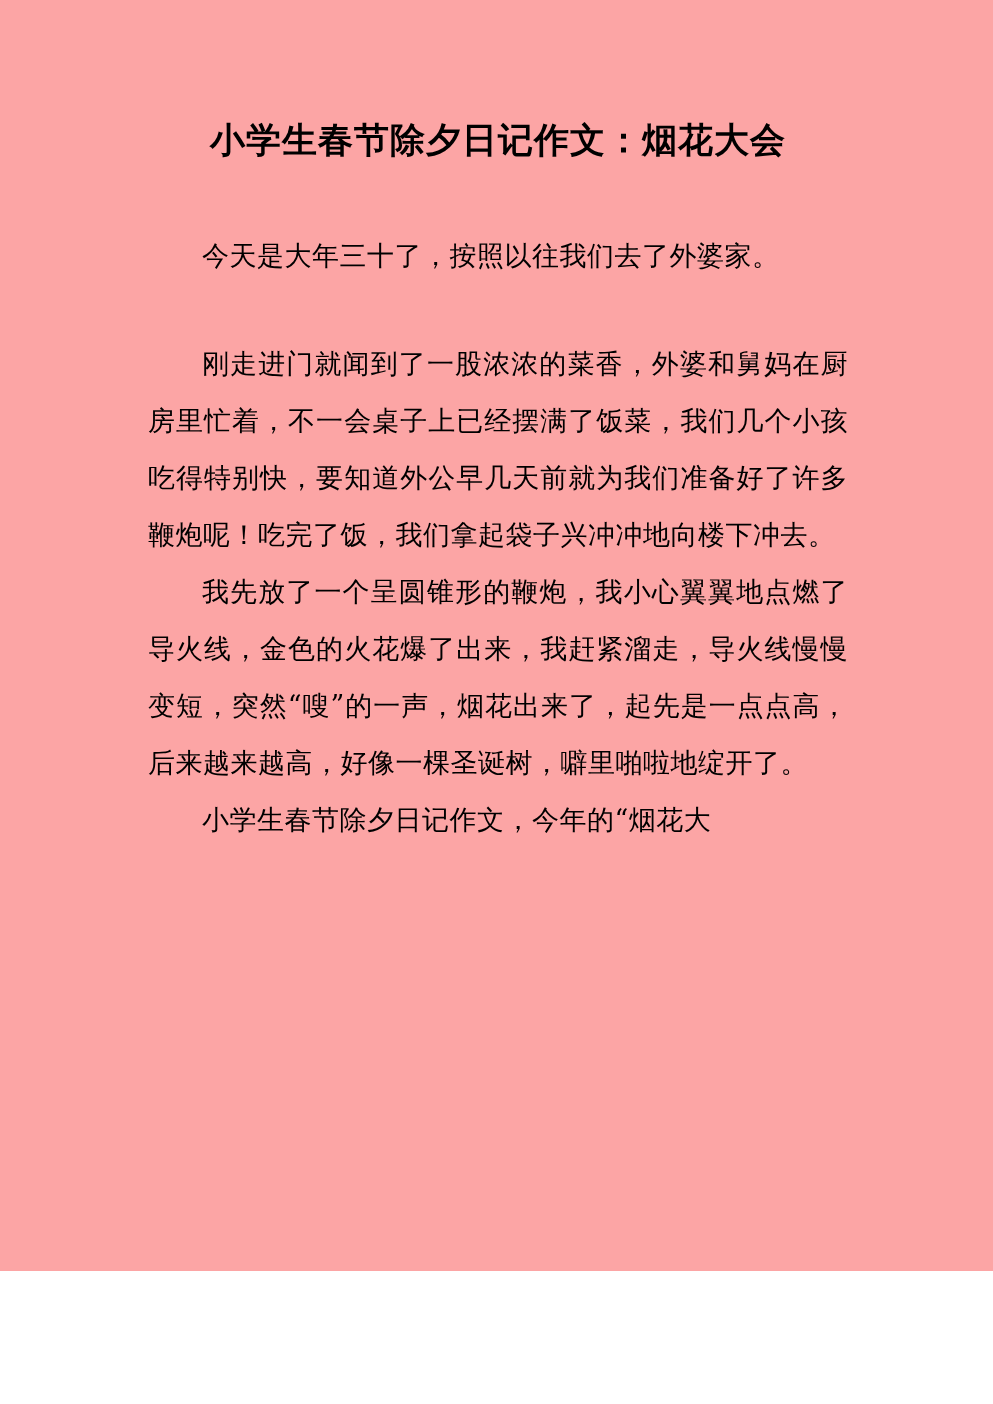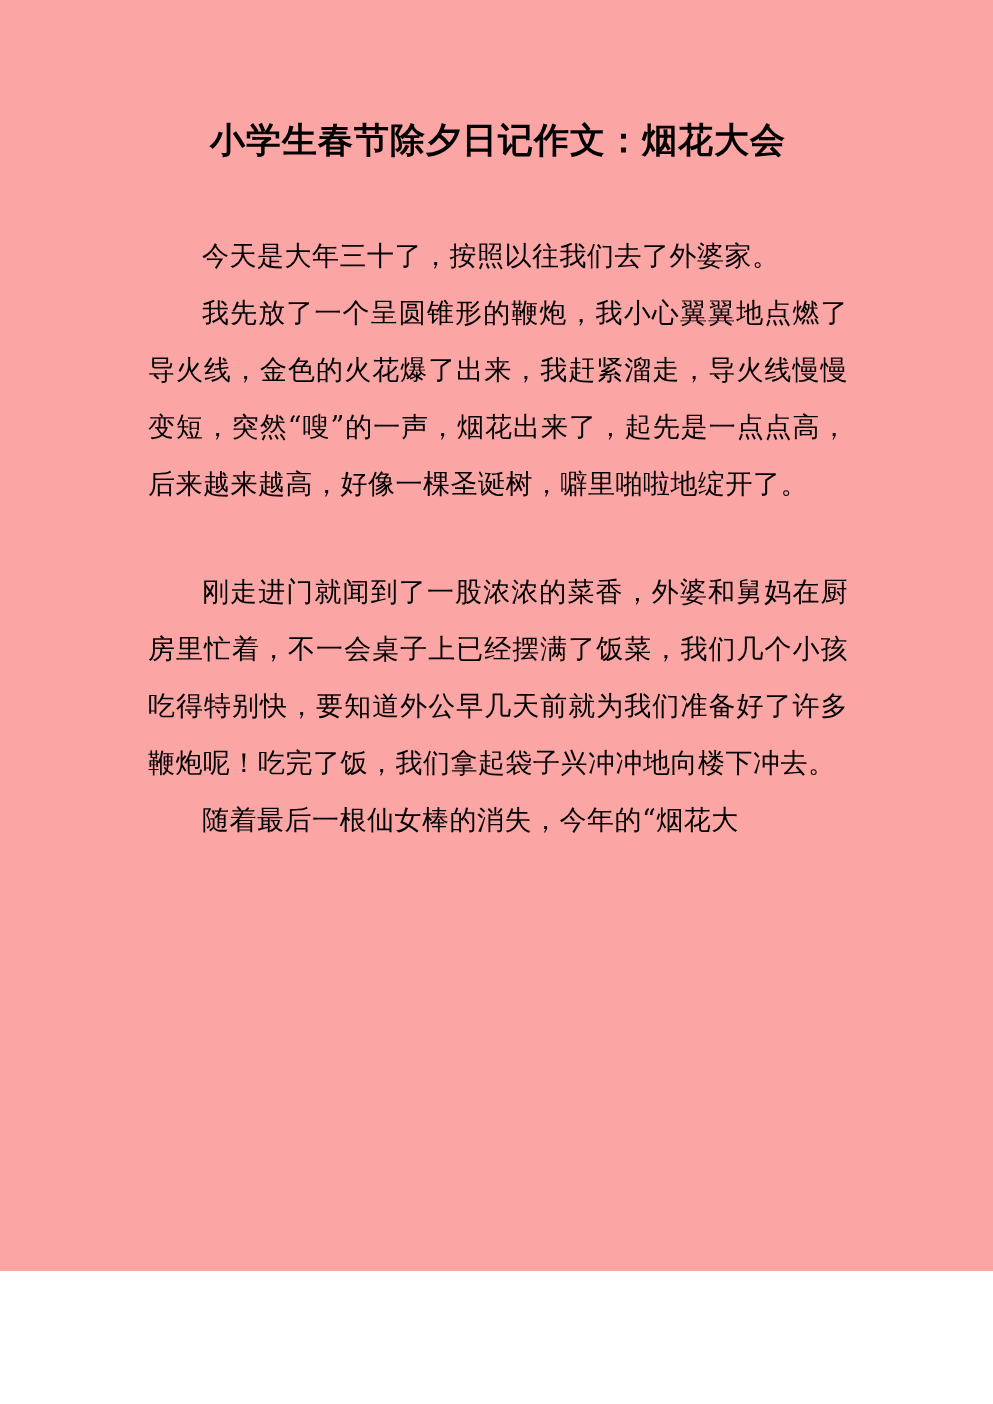--- a/index.html
+++ b/index.html
@@ -58,21 +58,21 @@
 </head>
 <body>
 
 <div class="page">
   <div class="doc-body">
 
     <h1 class="doc-title">小学生春节除夕日记作文：烟花大会</h1>
 
     <p class="para first">今天是大年三十了，按照以往我们去了外婆家。</p>
 
+    <p class="para gap">刚走进门就闻到了一股浓浓的菜香，外婆和舅妈在厨房里忙着，不一会桌子上已经摆满了饭菜，我们几个小孩吃得特别快，要知道外公早几天前就为我们准备好了许多鞭炮呢！吃完了饭，我们拿起袋子兴冲冲地向楼下冲去。</p>
+
     <p class="para tight">我先放了一个呈圆锥形的鞭炮，我小心翼翼地点燃了导火线，金色的火花爆了出来，我赶紧溜走，导火线慢慢变短，突然“嗖”的一声，烟花出来了，起先是一点点高，后来越来越高，好像一棵圣诞树，噼里啪啦地绽开了。</p>
 
-    <p class="para gap">刚走进门就闻到了一股浓浓的菜香，外婆和舅妈在厨房里忙着，不一会桌子上已经摆满了饭菜，我们几个小孩吃得特别快，要知道外公早几天前就为我们准备好了许多鞭炮呢！吃完了饭，我们拿起袋子兴冲冲地向楼下冲去。</p>
 
-
-    <p class="para tight">随着最后一根仙女棒的消失，今年的“烟花大</p>
+    <p class="para tight">小学生春节除夕日记作文，今年的“烟花大</p>
 
   </div>
 </div>
 
 </body></html>

